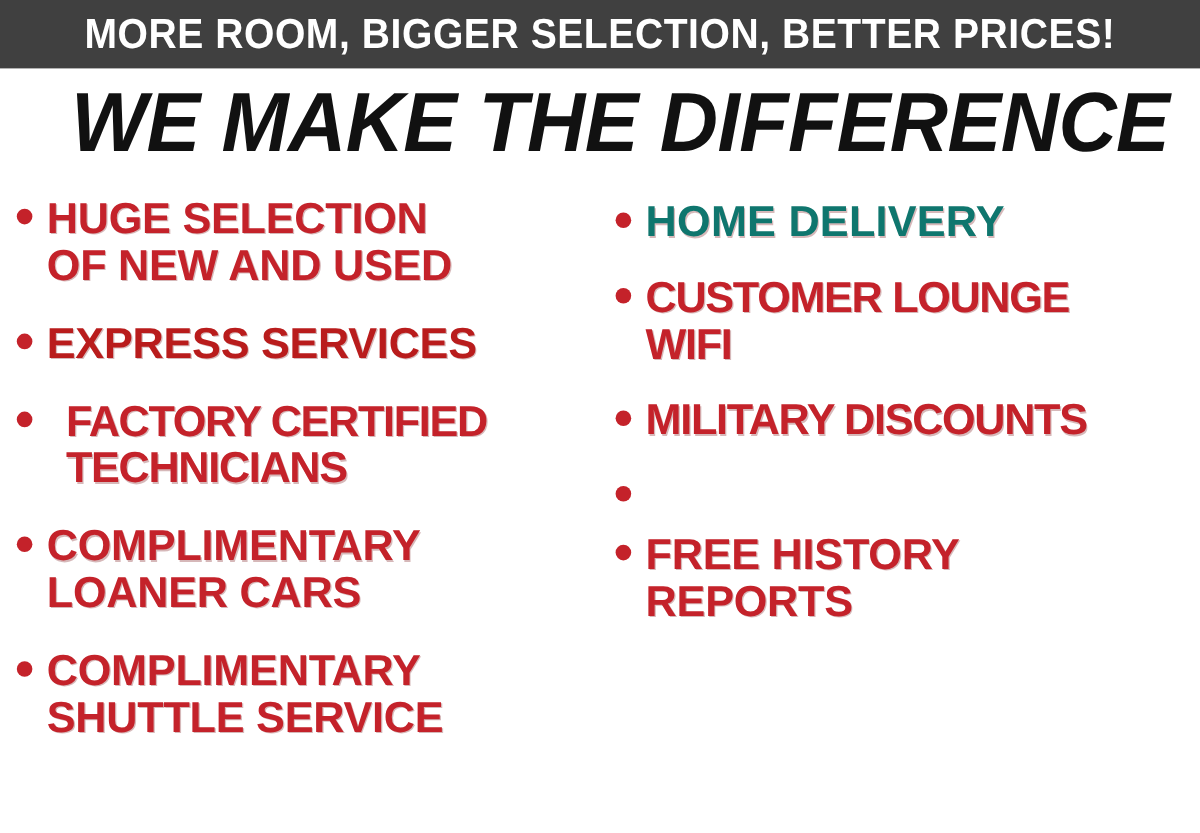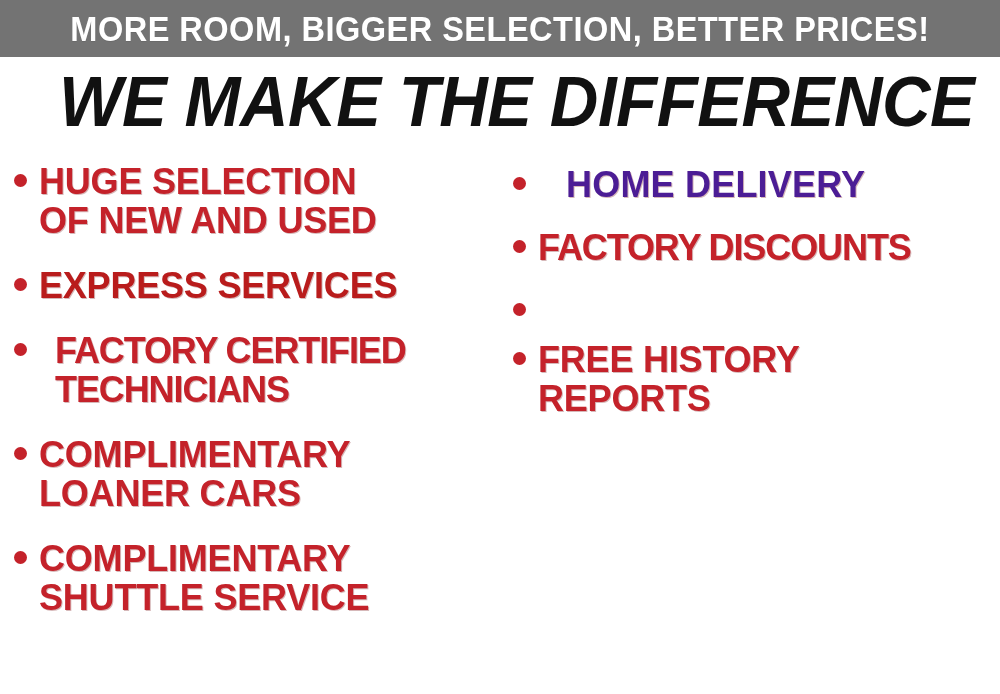--- a/index.html
+++ b/index.html
@@ -112,21 +112,21 @@
     white-space: pre-line;
   }
 
   
   .benefit-label.tight  { letter-spacing: -1.1px; }
   .benefit-label.wide   { letter-spacing:  0.2px; }
 </style>
 </head>
 <body style="background: rgb(255, 255, 255);">
 
-<div class="banner" style="background: #737373;">
+<div class="banner" style="background: #404040;">
   <div class="banner-text" style="color: rgb(255, 255, 255);">MORE ROOM, BIGGER SELECTION, BETTER PRICES!</div>
 </div>
 
 <div class="headline-wrap">
   <div class="headline" style="color: rgb(17, 17, 17);">WE MAKE THE DIFFERENCE</div>
 </div>
 
 <div class="columns">
 
   <div class="col col-left">
@@ -160,27 +160,32 @@
 SHUTTLE SERVICE</span>
     </div>
 
   </div>
 
   <div class="col col-right">
 
 
     <div class="benefit">
       <span class="bullet" style="background: rgb(196, 34, 42);"></span>
-      <span class="benefit-label wide" style="color: #4c1d95; margin-left: 28px;">HOME DELIVERY</span>
+      <span class="benefit-label wide" style="color: #0f766e;">HOME DELIVERY</span>
     </div>
-
 
     <div class="benefit">
       <span class="bullet" style="background: rgb(196, 34, 42);"></span>
-      <span class="benefit-label tight" style="color: rgb(196, 34, 42);">FACTORY DISCOUNTS</span>
+      <span class="benefit-label tight" style="color: rgb(196, 34, 42);">CUSTOMER LOUNGE
+WIFI</span>
+    </div>
+
+    <div class="benefit">
+      <span class="bullet" style="background: rgb(196, 34, 42);"></span>
+      <span class="benefit-label tight" style="color: rgb(196, 34, 42);">MILITARY DISCOUNTS</span>
     </div>
 
     <div class="benefit">
       <span class="bullet" style="background: rgb(196, 34, 42);"></span>
     </div>
 
     <div class="benefit">
       <span class="bullet" style="background: rgb(196, 34, 42);"></span>
       <span class="benefit-label" style="color: rgb(196, 34, 42);">FREE HISTORY
 REPORTS</span>

